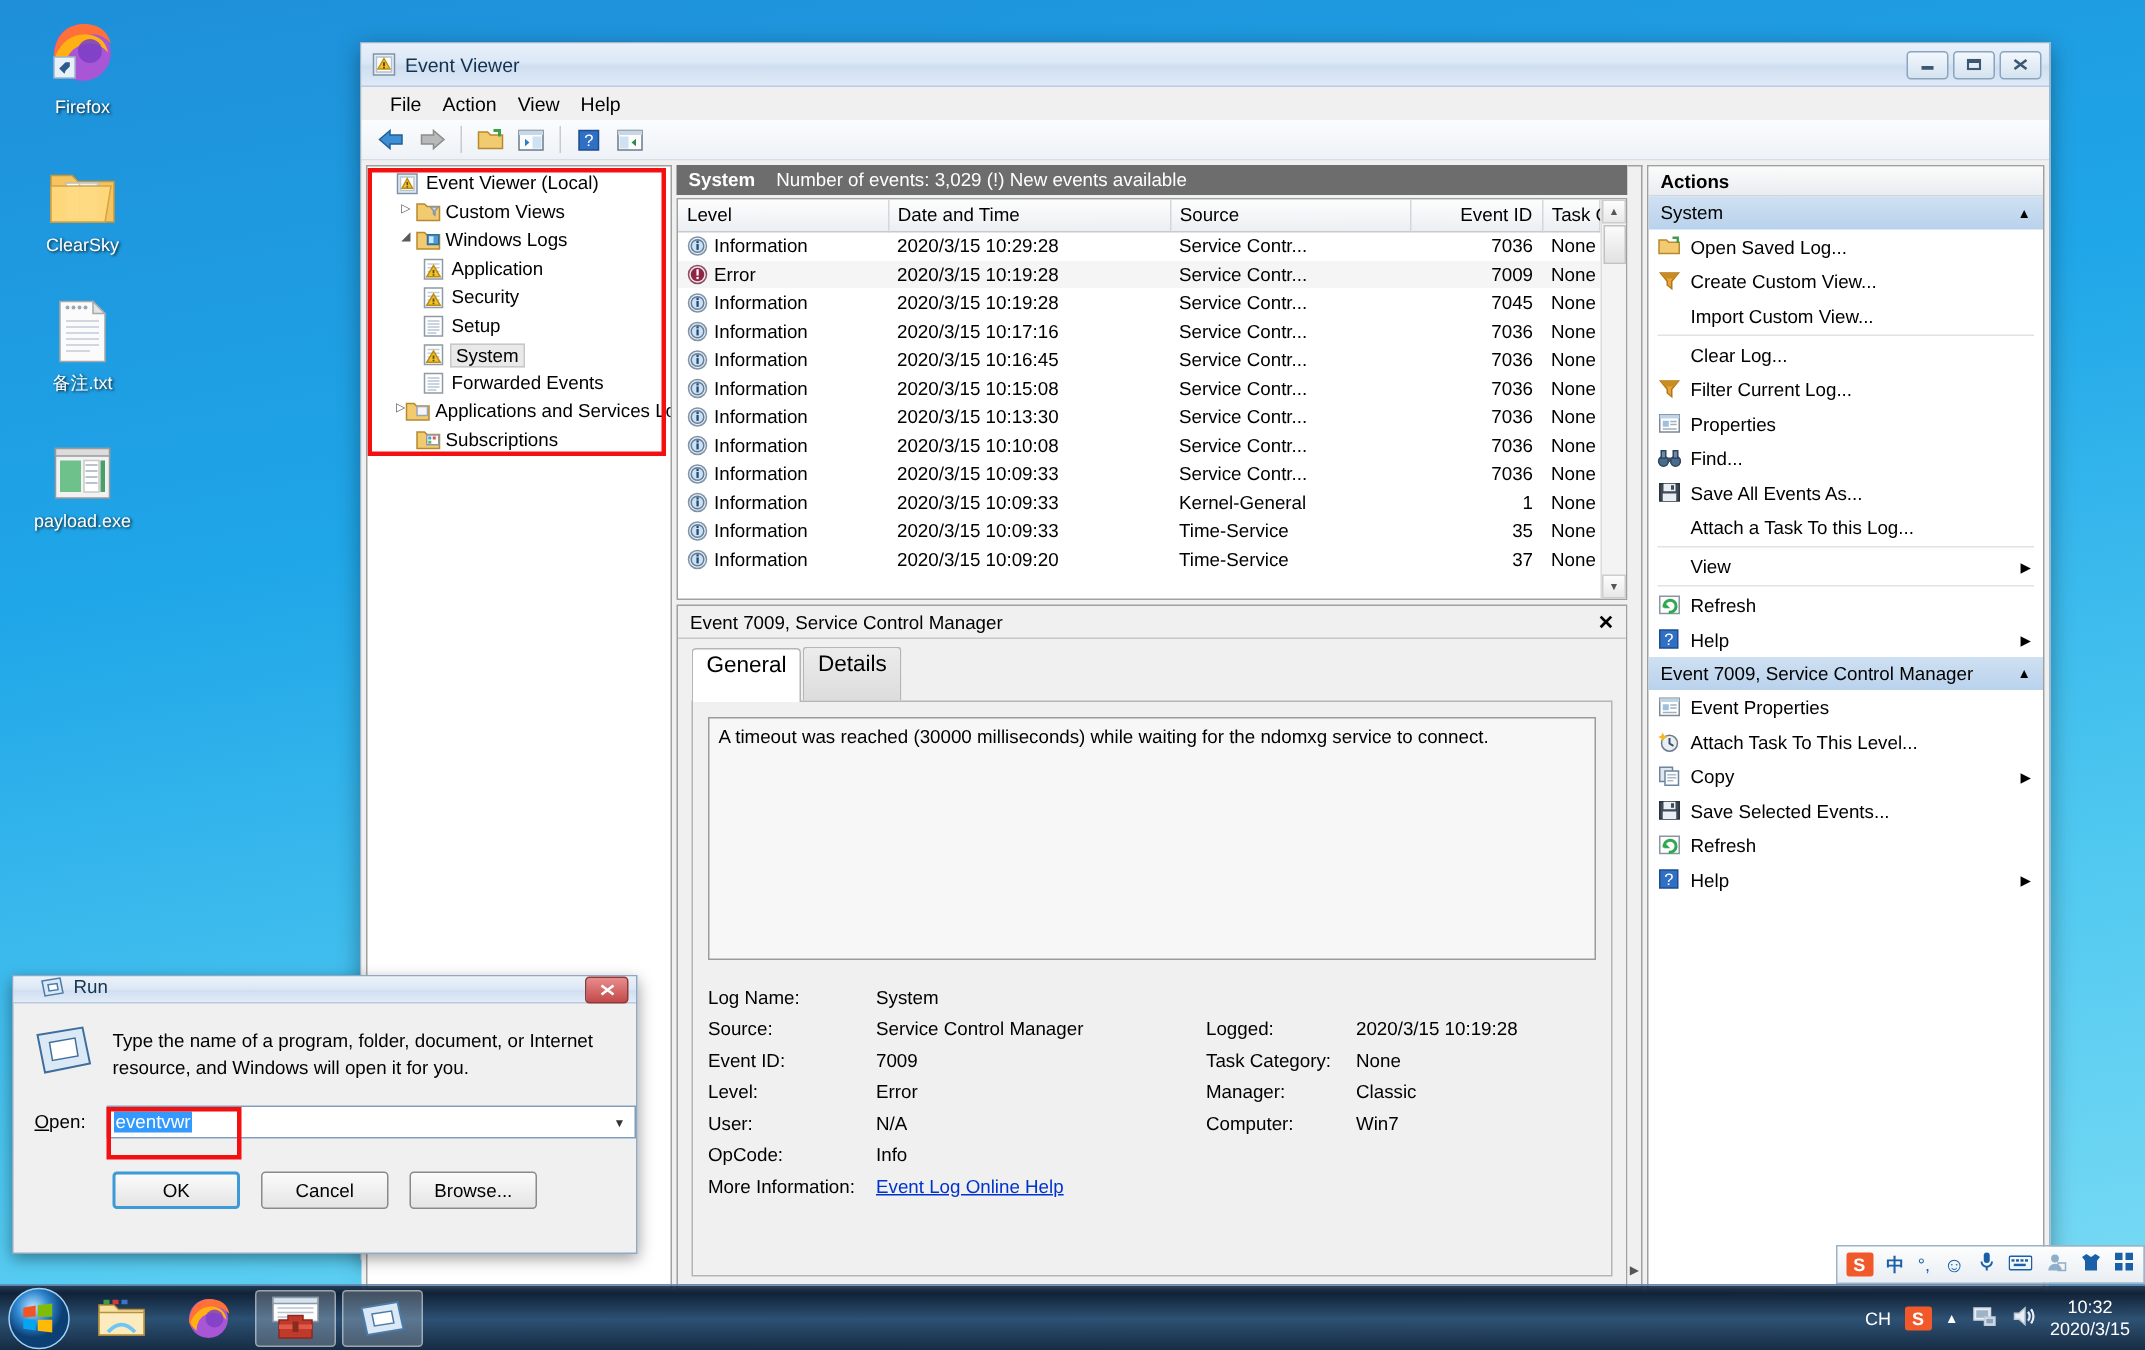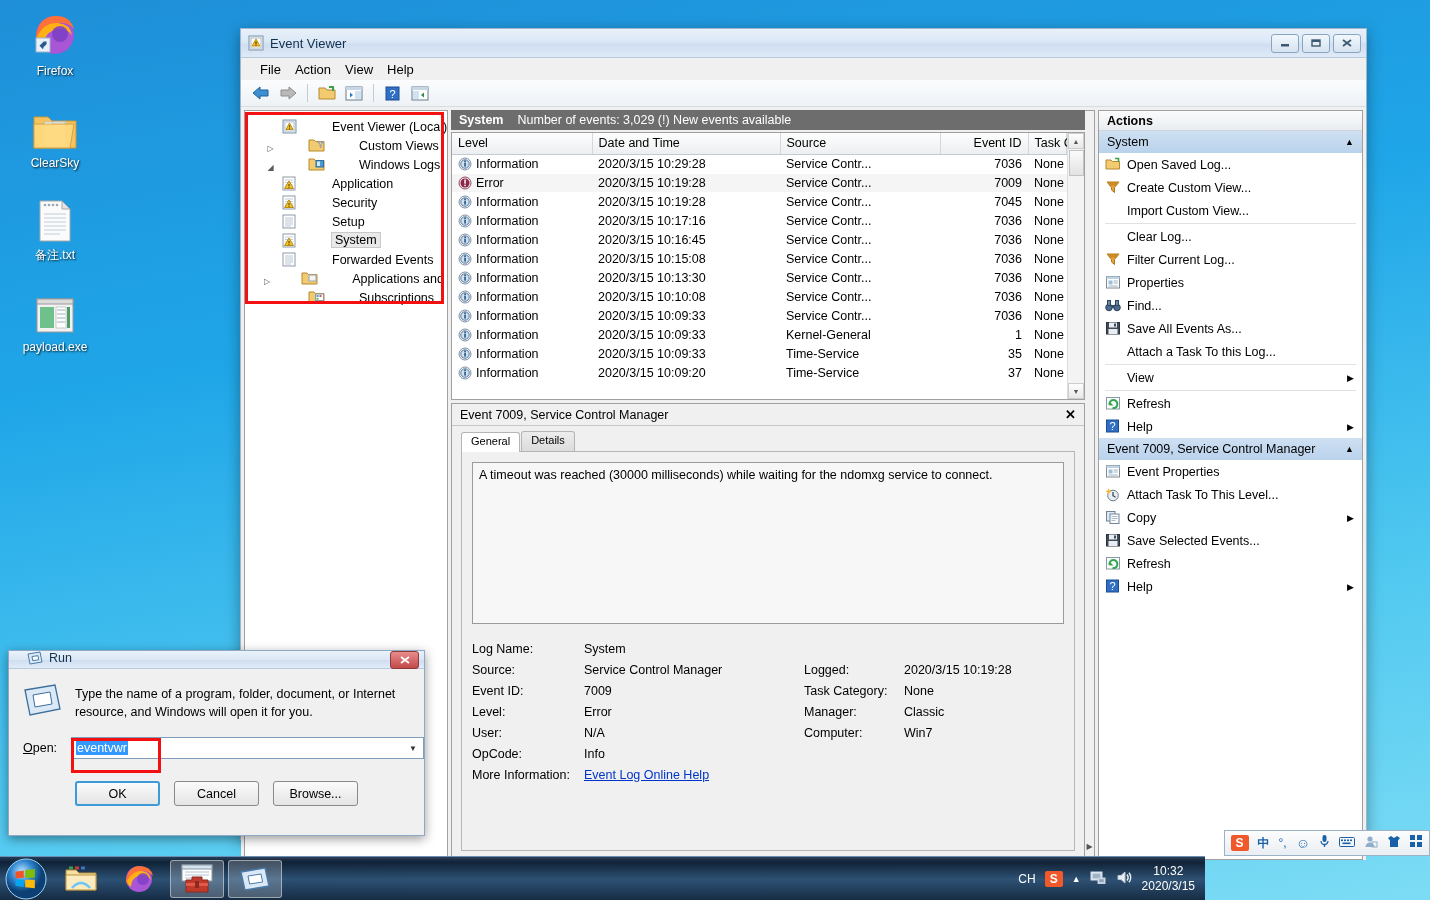--- a/index.html
+++ b/index.html
@@ -57,22 +57,22 @@
 
   .evbody { display: flex; height: 753px; background: #f0f0f0; }
 
   
   #treepane {
     width: 204px; background: #fff; border: 1px solid #a0a0a0;
     margin: 3px 0 0 3px; position: relative; overflow: hidden;
   }
   .tree { padding: 4px 0 0 2px; }
   .trow {
-    display: flex; align-items: flex-end; height: 19px; font-size: 12.5px;
-    padding-left: 4px; white-space: nowrap; gap: 31px;
+    display: flex; align-items: flex-start; height: 19px; font-size: 12.5px;
+    padding-left: 4px; white-space: nowrap;
   }
   .trow .exp { width: 13px; font-size: 8px; color: #5a5a5a; text-align:center; }
   .trow .ti { width: 17px; height: 15px; margin-right: 3px; }
   .trow.sel .tlbl { background: #e9e9e9; border: 1px solid #c8c8c8; padding: 0 3px; margin-left:-1px;}
   .indent1 { padding-left: 17px; }
   .indent2 { padding-left: 34px; }
   #treeRedBox {
     position: absolute; left: 0px; top: 1px; right: 3px; height: 192px;
     border: 3px solid #f41010; pointer-events: none;
   }
@@ -122,21 +122,21 @@
     flex: 1; border: 1px solid #a0a0a0; background: #f0f0f0; margin-top: 3px;
     display: flex; flex-direction: column; overflow: hidden;
   }
   .detailhdr {
     height: 22px; display: flex; align-items: center; padding: 0 8px;
     font-size: 12.5px; border-bottom: 1px solid #c8c8c8; background: #f0f0f0;
   }
   .detailhdr .x { margin-left: auto; font-size: 13px; font-weight: bold; cursor: default; }
   .tabs { display: flex; padding: 5px 0 0 9px; gap: 0px; }
   .tab {
-    height: 20px; padding: 2px 9px 0 9px; font-size: 11px;
+    height: 36px; padding: 2px 9px 0 9px; font-size: 15px;
     border: 1px solid #b5b5b5; border-bottom: none;
     border-radius: 3px 3px 0 0; background: linear-gradient(180deg,#ececec,#dcdcdc);
     margin-right: 1px;
   }
   .tab.active { background: #fff; position: relative; top: 1px; padding-bottom: 1px; }
   .detailinner {
     margin: 0 9px 8px 9px; border: 1px solid #b5b5b5; background: #f0f0f0;
     flex: 1; padding: 10px; overflow: hidden; display:flex; flex-direction: column;
   }
   .msgbox {
@@ -216,21 +216,21 @@
     width: 85px; height: 25px; font-size: 12.5px;
     border: 1px solid #8a8a8a; border-radius: 3px;
     background: linear-gradient(180deg,#fbfbfb,#e4e4e4);
     display: flex; align-items: center; justify-content: center;
   }
   .run-btn.def { border: 2px solid #3c9ad6; }
   .u { text-decoration: underline; }
 
   
   #taskbar {
-    position: absolute; left: 0; bottom: 0; width: 1205px; height: 44px;
+    position: absolute; left: 0; bottom: 0; width: 1430px; height: 44px;
     background: linear-gradient(180deg, rgba(30,50,75,.92) 0%, rgba(12,25,45,.95) 12%,
                 rgba(40,70,105,.92) 52%, rgba(18,35,58,.95) 100%);
     border-top: 1px solid #6b8eb5;
     display: flex; align-items: center;
   }
   #startorb {
     width: 48px; height: 40px; margin-left: 2px; border-radius: 50%;
     display: flex; align-items: center; justify-content: center;
   }
   .tbitem {

